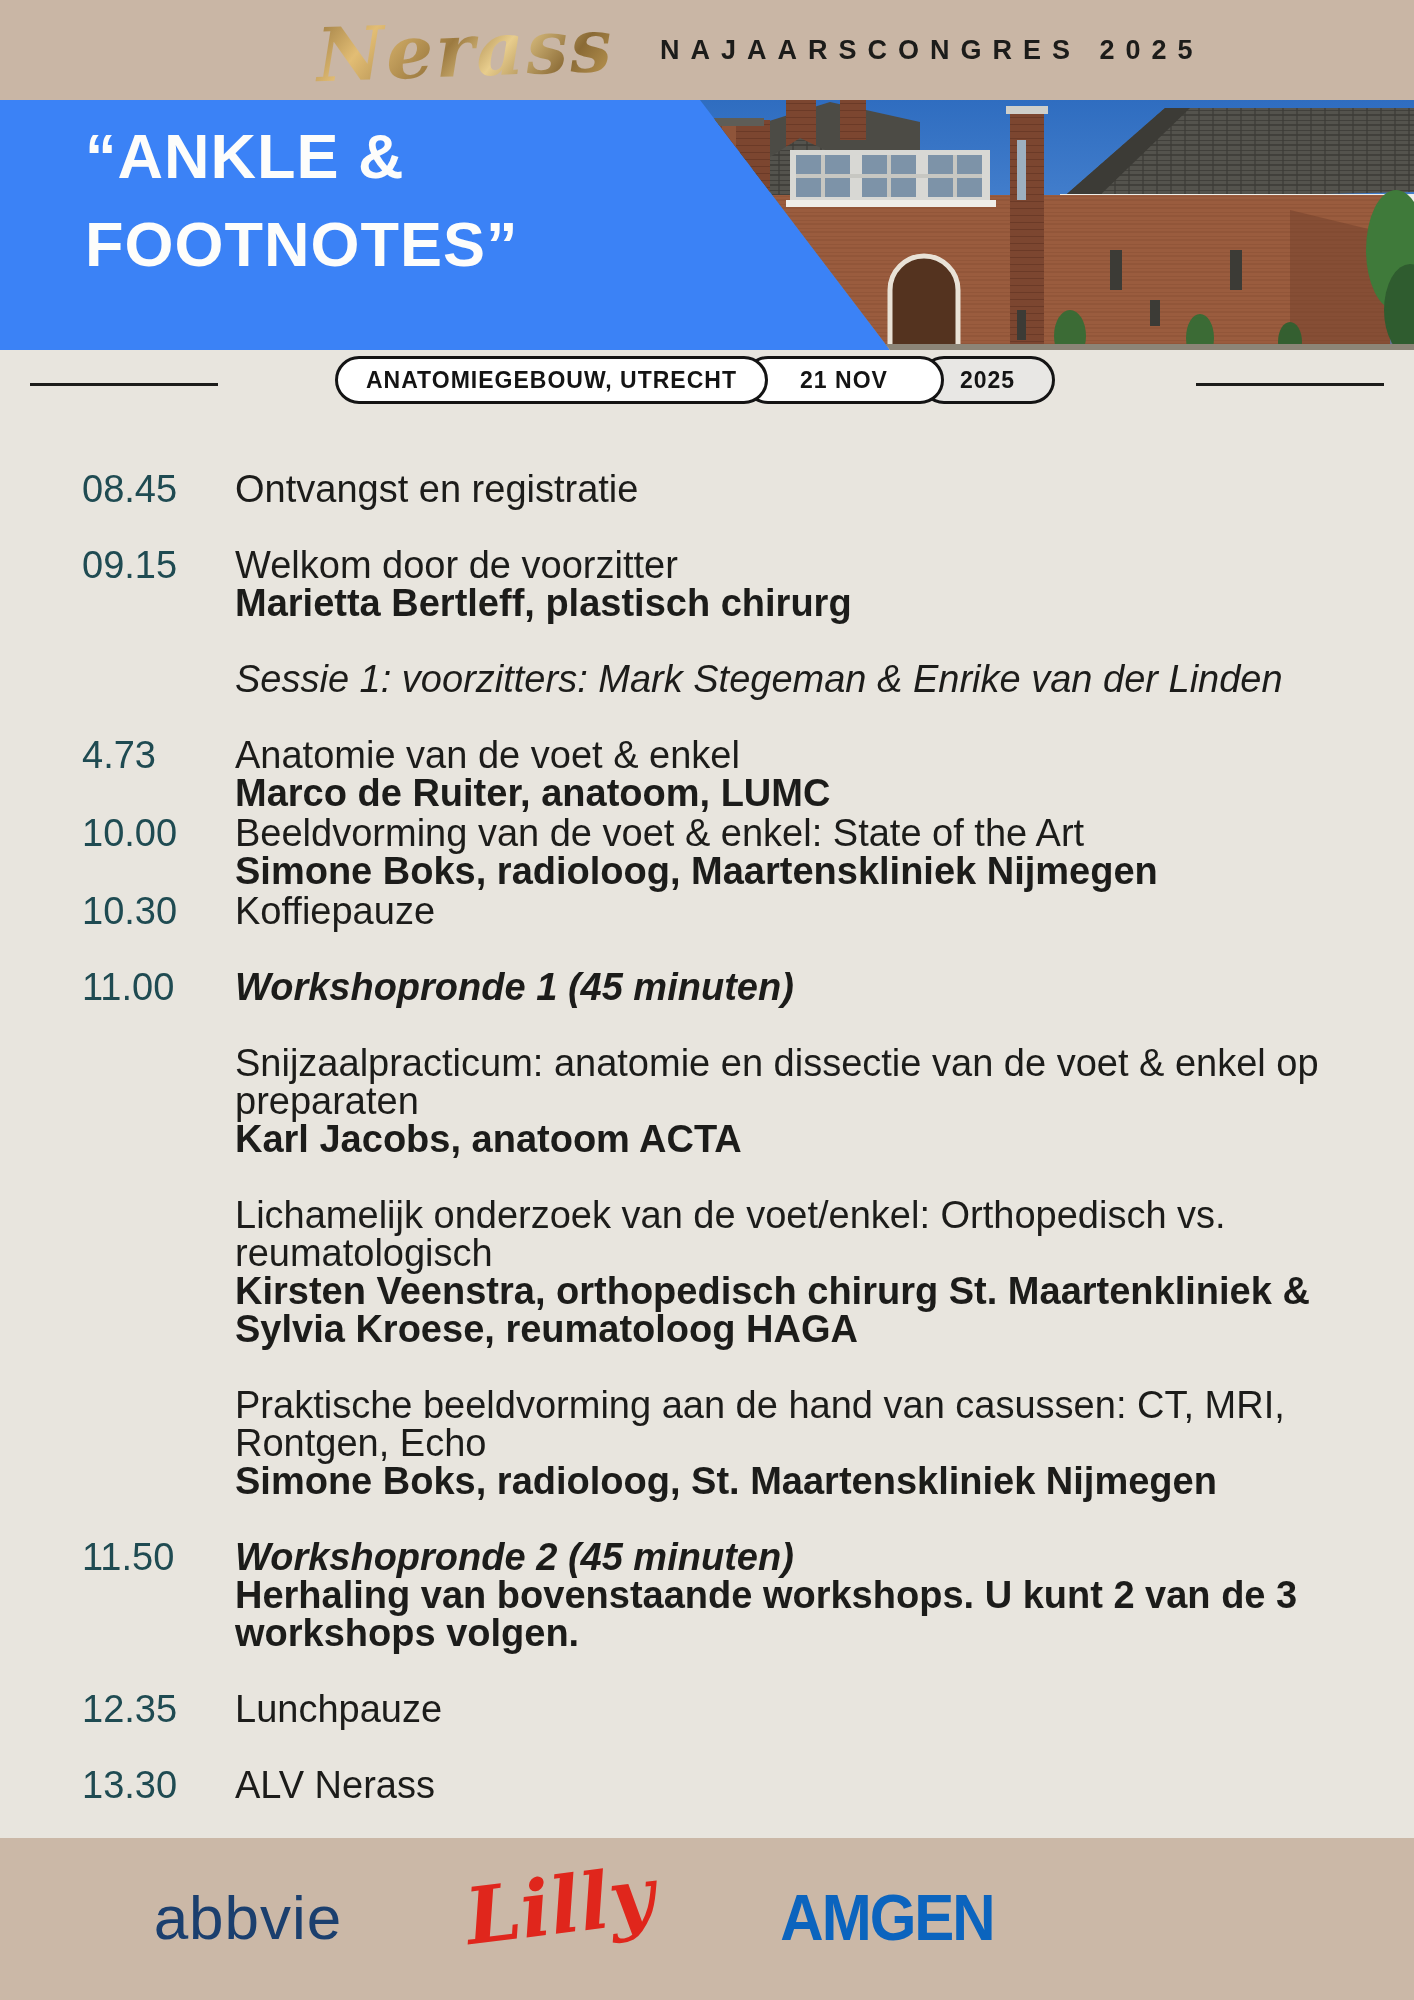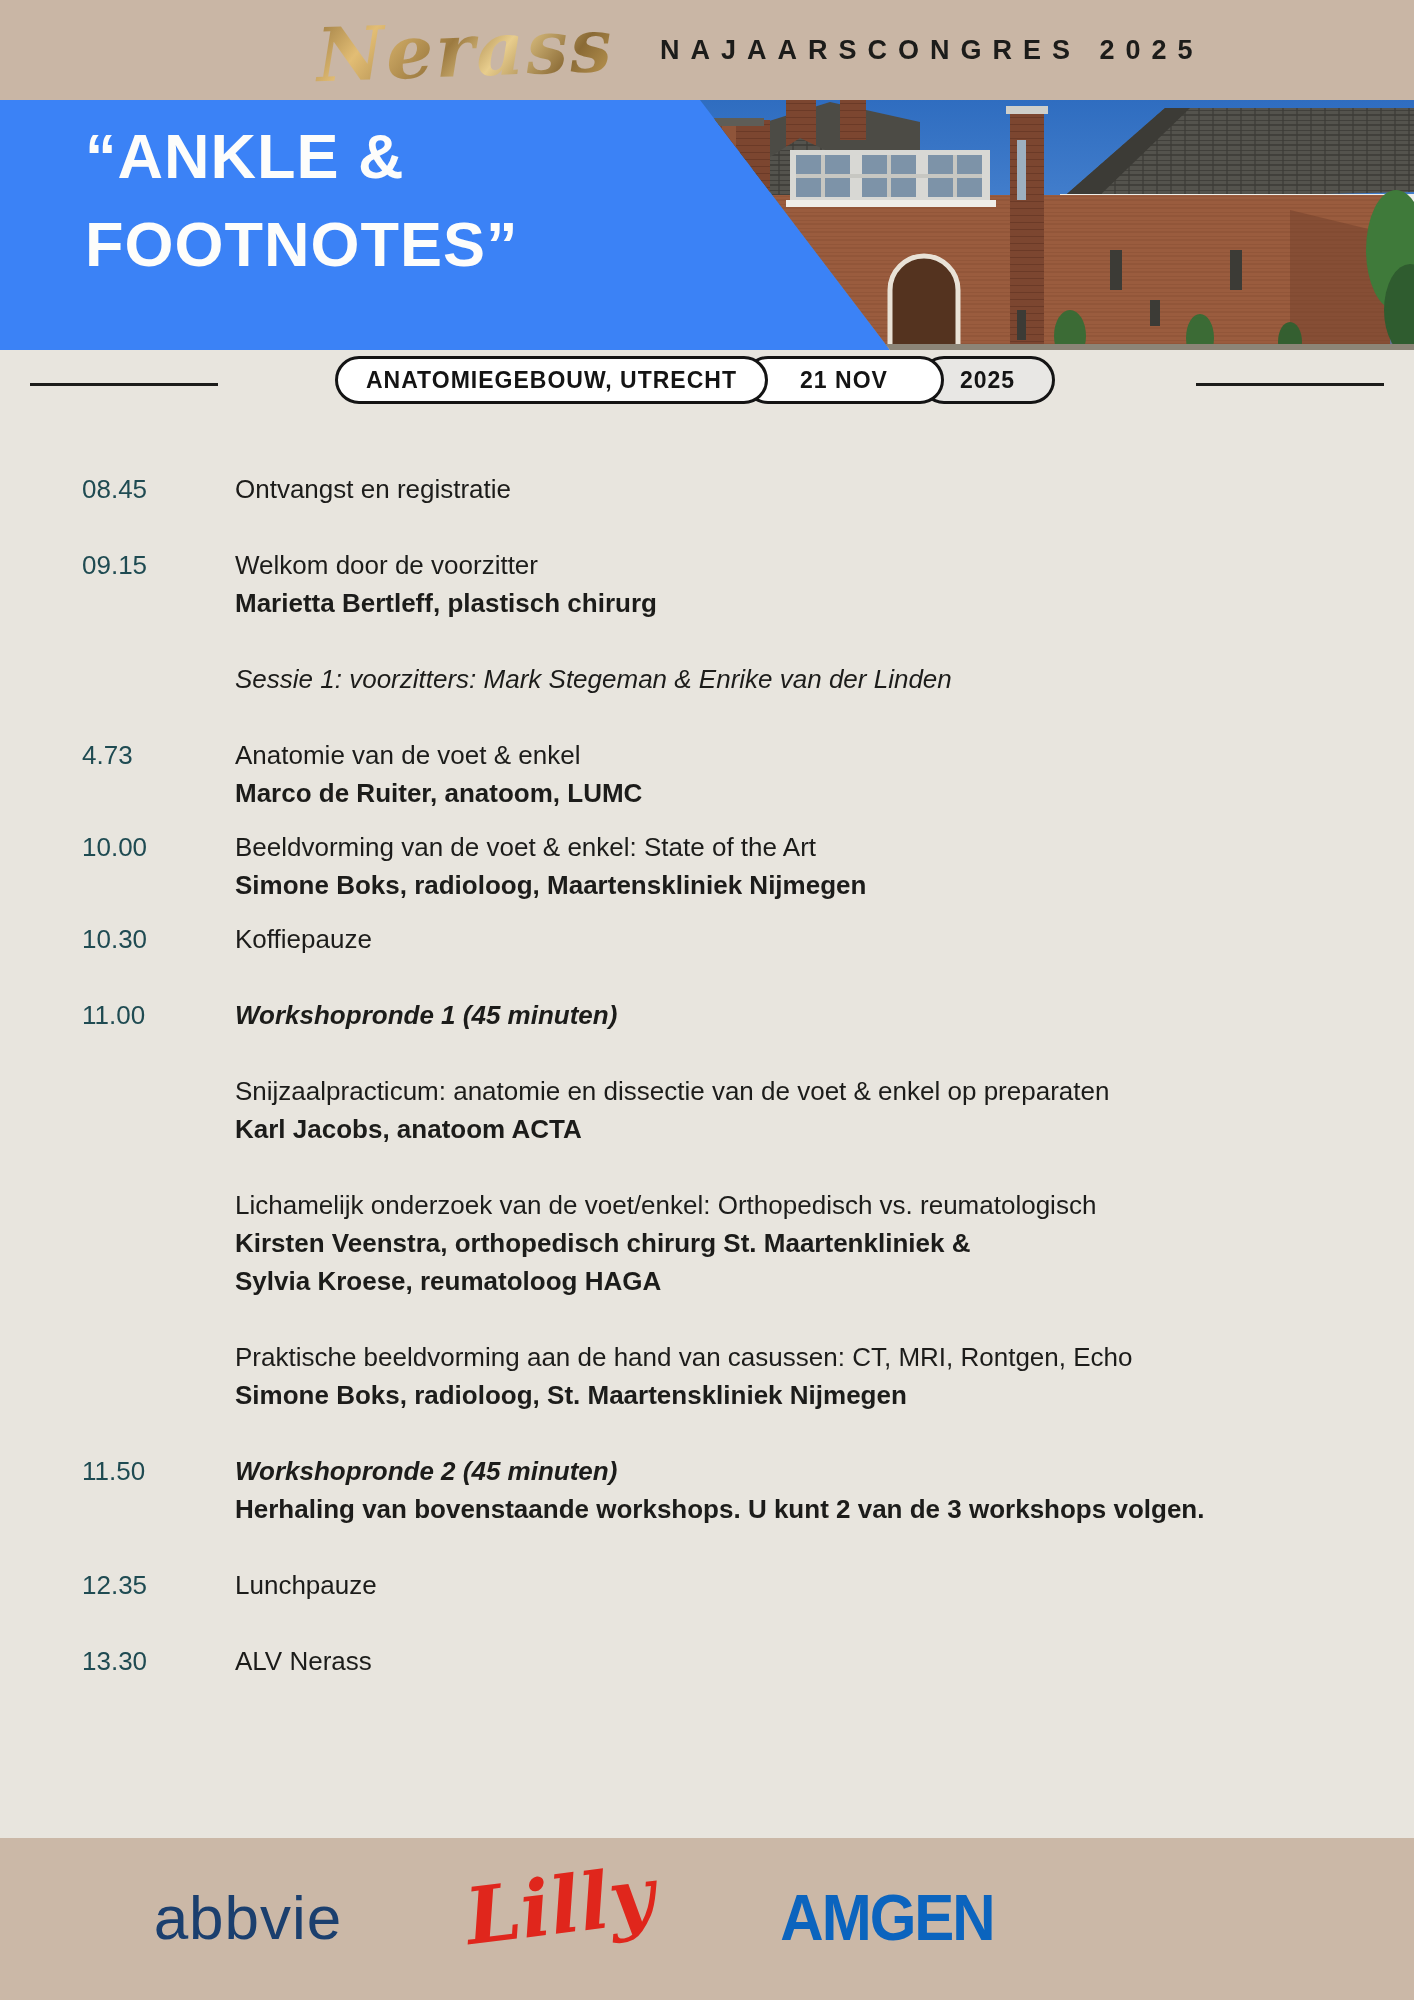--- a/index.html
+++ b/index.html
@@ -30,24 +30,24 @@
   .rule.right{left:1196px;width:188px;}
   .badge{position:absolute;left:335px;top:356px;height:48px;display:flex;align-items:stretch;}
   .pill{box-sizing:border-box;border:3px solid #141414;border-radius:26px;background:#fff;
     display:flex;align-items:center;justify-content:center;
     font-weight:bold;font-size:23px;letter-spacing:1px;color:#141414;white-space:nowrap;}
   .pill.p1{width:433px;position:relative;z-index:3;}
   .pill.p2{width:200px;margin-left:-24px;position:relative;z-index:2;}
   .pill.p3{width:135px;margin-left:-24px;position:relative;z-index:1;background:#e8e7e4;}
 
   
-  .schedule{position:absolute;left:82px;top:470px;width:1280px;color:#1c1c1a;font-size:26px;}
+  .schedule{position:absolute;left:82px;top:470px;width:1280px;color:#1c1c1a;font-size:38px;}
   .block{display:flex;margin-top:38px;}
   .block.first{margin-top:0;}
-  .block.tight{margin-top:16px;}
+  .block.tight{margin-top:2px;}
   .time{width:153px;line-height:38px;color:#1f4b52;flex:0 0 153px;}
   .lines{flex:1;}
   .line{line-height:38px;}
   .line.b{font-weight:bold;}
   .line.i{font-style:italic;}
   .line.bi{font-weight:bold;font-style:italic;}
 
   
   .footer{position:absolute;left:0;top:1838px;width:1414px;height:162px;background:#cbb8a7;}
   .logo-abbvie{position:absolute;left:98px;top:30px;width:300px;text-align:center;

